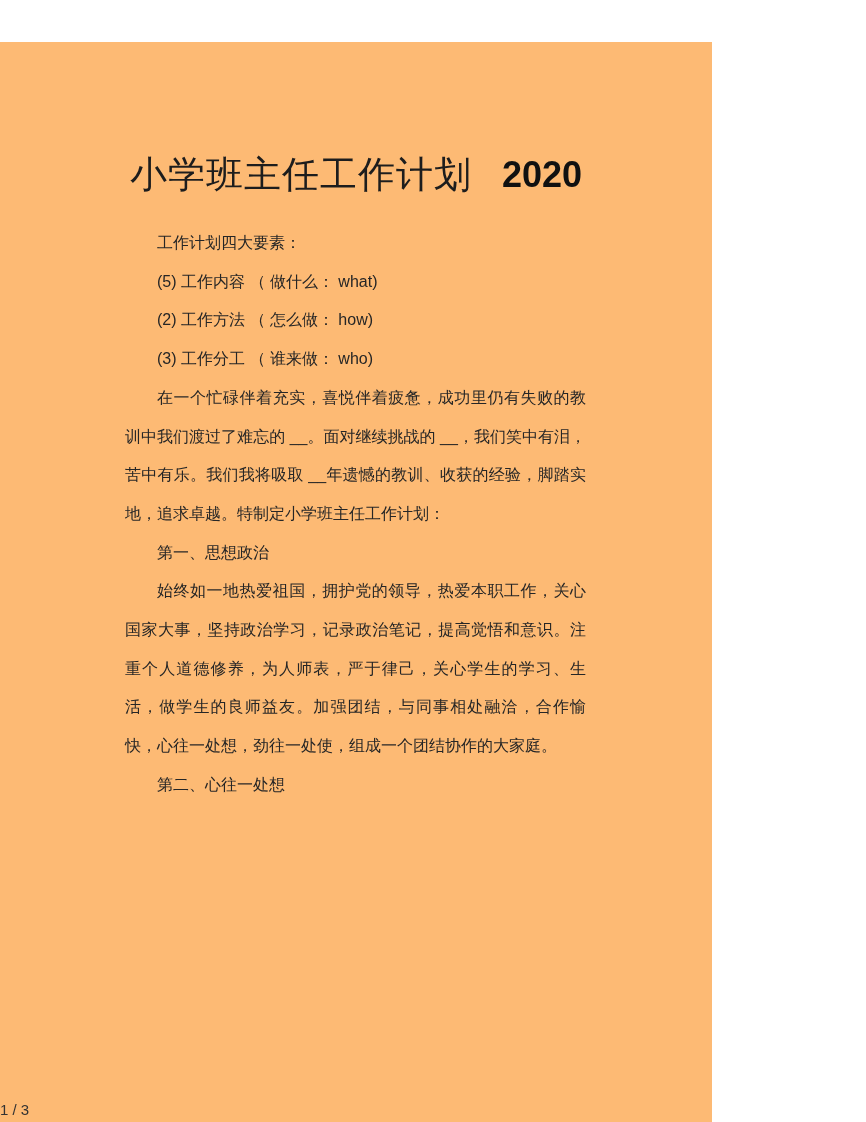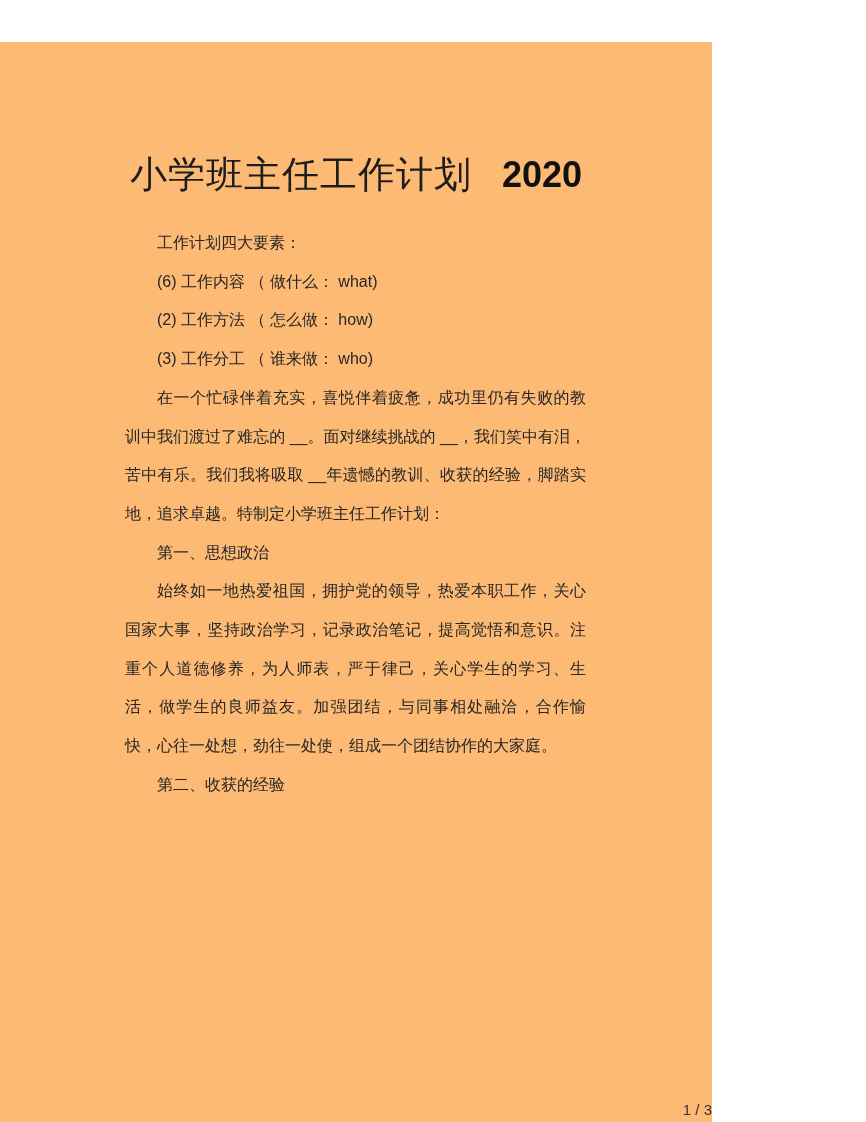--- a/index.html
+++ b/index.html
@@ -47,42 +47,42 @@
   .para {
     margin: 0;
     text-indent: 2em;
     word-break: break-all;
   }
   .page-footer {
     position: absolute;
     left: 0;
     bottom: 46px;
     width: 100%;
-    text-align: right;
+    text-align: left;
     font-size: 15px;
     color: #333333;
     font-family: "Liberation Sans", "DejaVu Sans", sans-serif;
   }
 </style>
 </head>
 <body>
 
 <div class="page">
 
   <h1 class="doc-title">
     <span class="title-zh">小学班主任工作计划</span><span class="title-year">2020</span>
   </h1>
 
   <div class="content" id="doc-body">
 
   <p class="para">工作计划四大要素：</p>
-      <p class="para">(6) 工作内容 （ 做什么： what)</p>
+      <p class="para">(5) 工作内容 （ 做什么： what)</p>
       <p class="para">(2) 工作方法 （ 怎么做： how)</p>
       <p class="para">(3) 工作分工 （ 谁来做： who)</p>
       <p class="para">在一个忙碌伴着充实，喜悦伴着疲惫，成功里仍有失败的教训中我们渡过了难忘的 __。面对继续挑战的 __，我们笑中有泪，苦中有乐。我们我将吸取 __年遗憾的教训、收获的经验，脚踏实地，追求卓越。特制定小学班主任工作计划：</p>
       <p class="para">第一、思想政治</p>
       <p class="para">始终如一地热爱祖国，拥护党的领导，热爱本职工作，关心国家大事，坚持政治学习，记录政治笔记，提高觉悟和意识。注重个人道德修养，为人师表，严于律己，关心学生的学习、生活，做学生的良师益友。加强团结，与同事相处融洽，合作愉快，心往一处想，劲往一处使，组成一个团结协作的大家庭。</p>
-      <p class="para">第二、收获的经验</p>
+      <p class="para">第二、心往一处想</p>
     </div>
 
   <div class="page-footer">1 / 3</div>
 
 </div>
 
 </body></html>

